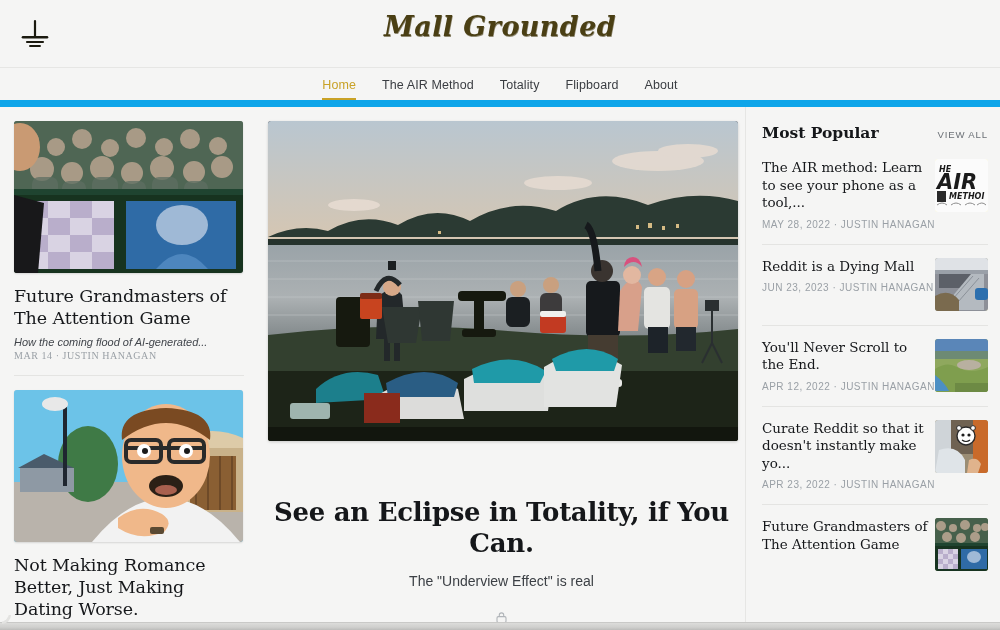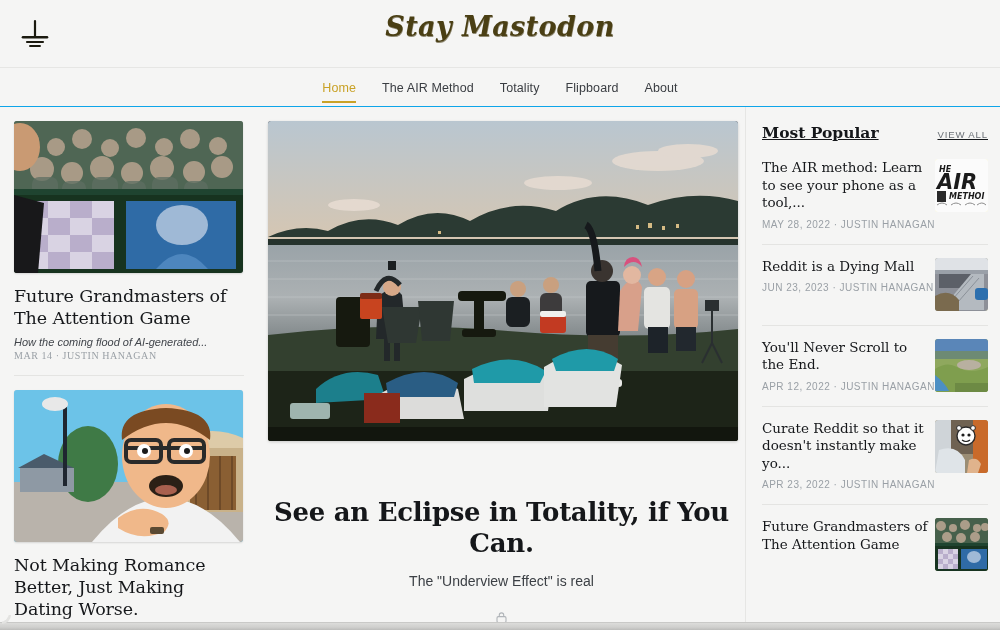--- a/index.html
+++ b/index.html
@@ -54,21 +54,21 @@
     font-size: 27px;
     letter-spacing: 0.4px;
     color: #4a3f14;
     text-shadow: 0.5px 0.5px 0 rgba(60,50,10,0.55);
   }
 
   
   .site-nav {
     height: 39px;
     background: #f5f5f4;
-    border-bottom: 1px solid #0ea5e9;
+    border-bottom: 7px solid #0ea5e9;
     display: flex;
     align-items: center;
     justify-content: center;
     gap: 26px;
   }
 
   .nav-item {
     font-size: 12.5px;
     color: #3a3d42;
     text-decoration: none;
@@ -217,21 +217,20 @@
 
   .lock-icon { display: inline-block; width: 13px; height: 13px; }
   .lock-icon svg { display:block; width:100%; height:100%; }
 
   
   .pop-head {
     display: flex;
     align-items: baseline;
     justify-content: space-between;
     margin-bottom: 17px;
-    text-decoration: underline;
   }
 
   .pop-title {
     font-family: "DejaVu Serif", "Liberation Serif", serif;
     font-size: 15.5px;
     font-weight: 700;
     color: #15171a;
   }
 
   .pop-viewall {
@@ -312,21 +311,21 @@
     <a class="logo-mark" href="#" aria-label="logo">
       <svg viewBox="0 0 34 40" xmlns="http://www.w3.org/2000/svg">
         <g stroke="#1b1a0f" stroke-linecap="round">
           <line x1="17" y1="7" x2="17" y2="22" stroke-width="2.2"></line>
           <line x1="5" y1="23.2" x2="29" y2="23.2" stroke-width="2.6"></line>
           <line x1="9" y1="28" x2="25" y2="28" stroke-width="2.1"></line>
           <line x1="12" y1="32" x2="22" y2="32" stroke-width="1.9"></line>
         </g>
       </svg>
     </a>
-    <div class="site-title">Stay Mastodon</div>
+    <div class="site-title">Mall Grounded</div>
   </header>
 
   <nav class="site-nav">
     <a class="nav-item active" href="#">Home</a>
     <a class="nav-item" href="#">The AIR Method</a>
     <a class="nav-item" href="#">Totality</a>
     <a class="nav-item" href="#">Flipboard</a>
     <a class="nav-item" href="#">About</a>
   </nav>
 

